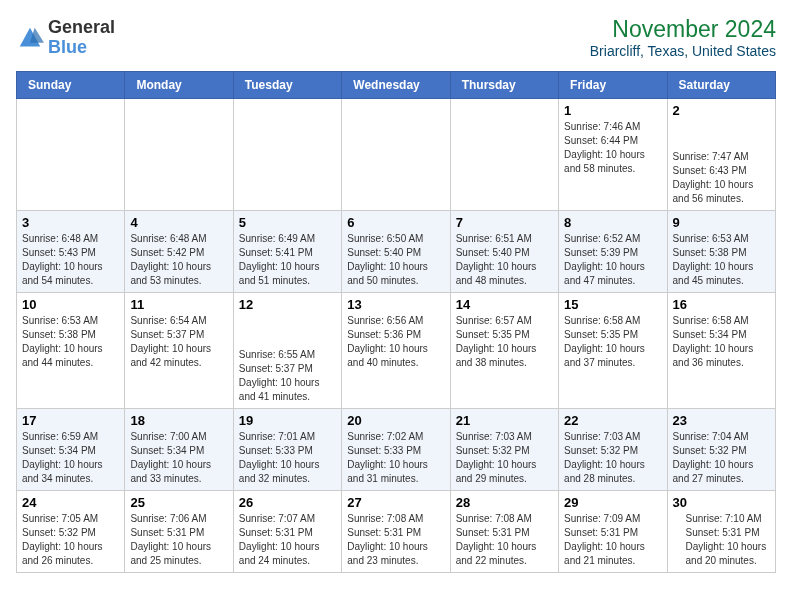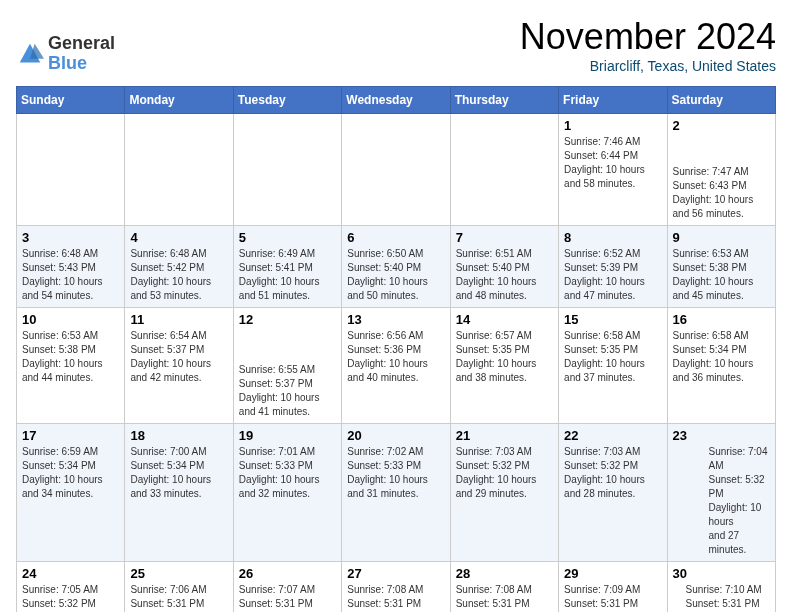--- a/index.html
+++ b/index.html
@@ -6,55 +6,55 @@
     body {
       font-family: Arial, sans-serif;
       background: #fff;
       width: 792px;
       min-height: 612px;
       padding: 16px;
     }
     .header-area {
       display: flex;
       justify-content: space-between;
-      align-items: flex-end;
+      align-items: center;
       margin-bottom: 12px;
     }
     .logo {
       display: flex;
       align-items: center;
       gap: 4px;
     }
     .logo-icon {
       width: 28px;
       height: 28px;
     }
     .title-area {
       text-align: right;
     }
     .month-title {
-      font-size: 36px;
+      font-size: 23px;
       font-weight: normal;
-      color: #000000;
+      color: #15803d;
     }
     .location {
       font-size: 14px;
       color: #0c4a6e;
     }
     table {
       width: 100%;
       border-collapse: collapse;
       font-size: 10.5px;
     }
     thead tr {
       background-color: #4472c4;
       color: #fff;
     }
     thead th {
-      padding: 6px 4px;
+      padding: 6px 11px;
       text-align: left;
       font-size: 12px;
       font-weight: bold;
       border: 1px solid #3a60a8;
     }
     tbody tr {
       background: #fff;
     }
     tbody tr.alt-row {
       background: #f0f4fb;
@@ -278,21 +278,21 @@
         </td>
         <td>
           <span class="day-num">22</span>
           <div class="day-info" style="white-space: pre-line;">Sunrise: 7:03 AM
 Sunset: 5:32 PM
 Daylight: 10 hours
 and 28 minutes.</div>
         </td>
         <td>
           <span class="day-num">23</span>
-          <div class="day-info" style="white-space: pre-line; margin-left: 36px;">Sunrise: 7:04 AM
+          <div class="day-info" style="white-space: pre-line;">Sunrise: 7:04 AM
 Sunset: 5:32 PM
 Daylight: 10 hours
 and 27 minutes.</div>
         </td>
       </tr>
       <tr>
         <td>
           <span class="day-num">24</span>
           <div class="day-info" style="white-space: pre-line;">Sunrise: 7:05 AM
 Sunset: 5:32 PM

